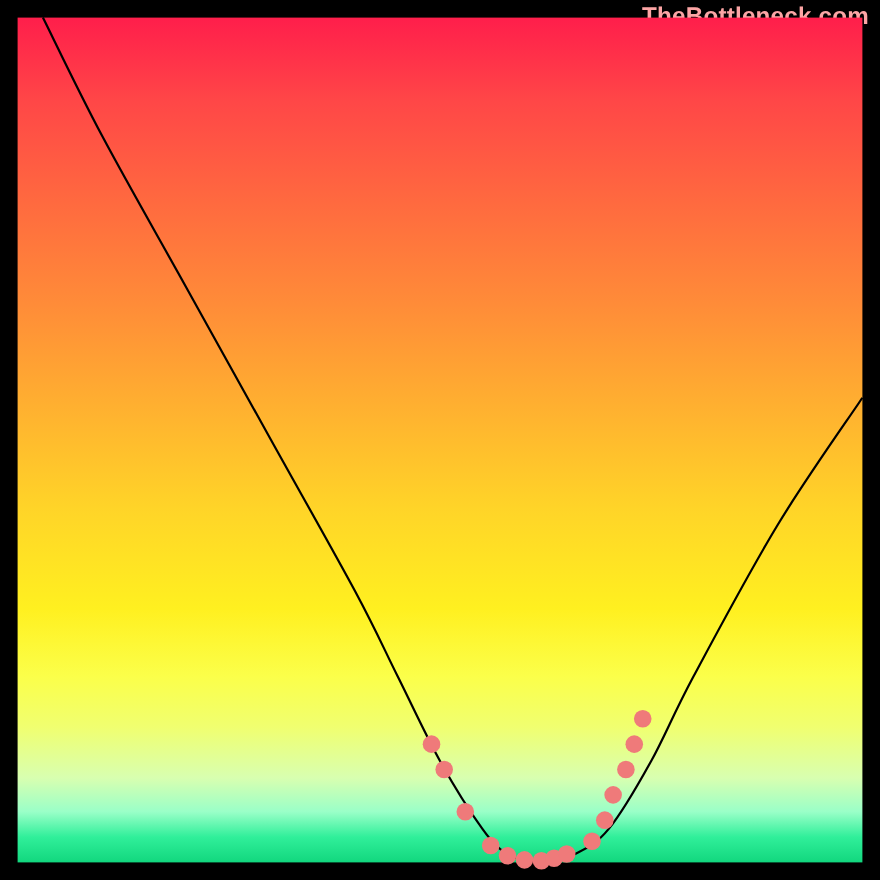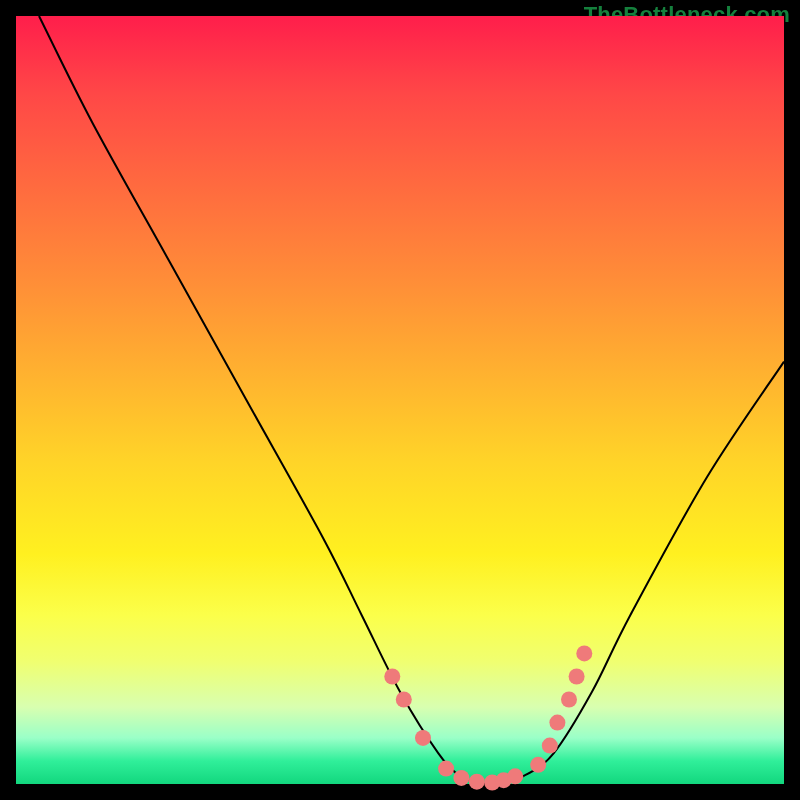--- a/index.html
+++ b/index.html
@@ -38,21 +38,21 @@
       #12d77e 100%
     );
   }
   .watermark {
     position: absolute;
     top: 2px;
     right: 10px;
     font-family: Arial, Helvetica, sans-serif;
     font-size: 22px;
     font-weight: 600;
-    color: #15803d;
+    color: #fca5a5;
     letter-spacing: 0.2px;
   }
   svg.overlay {
     position: absolute;
     left: 0;
     top: 0;
     width: 768px;
     height: 768px;
     overflow: visible;
   }

